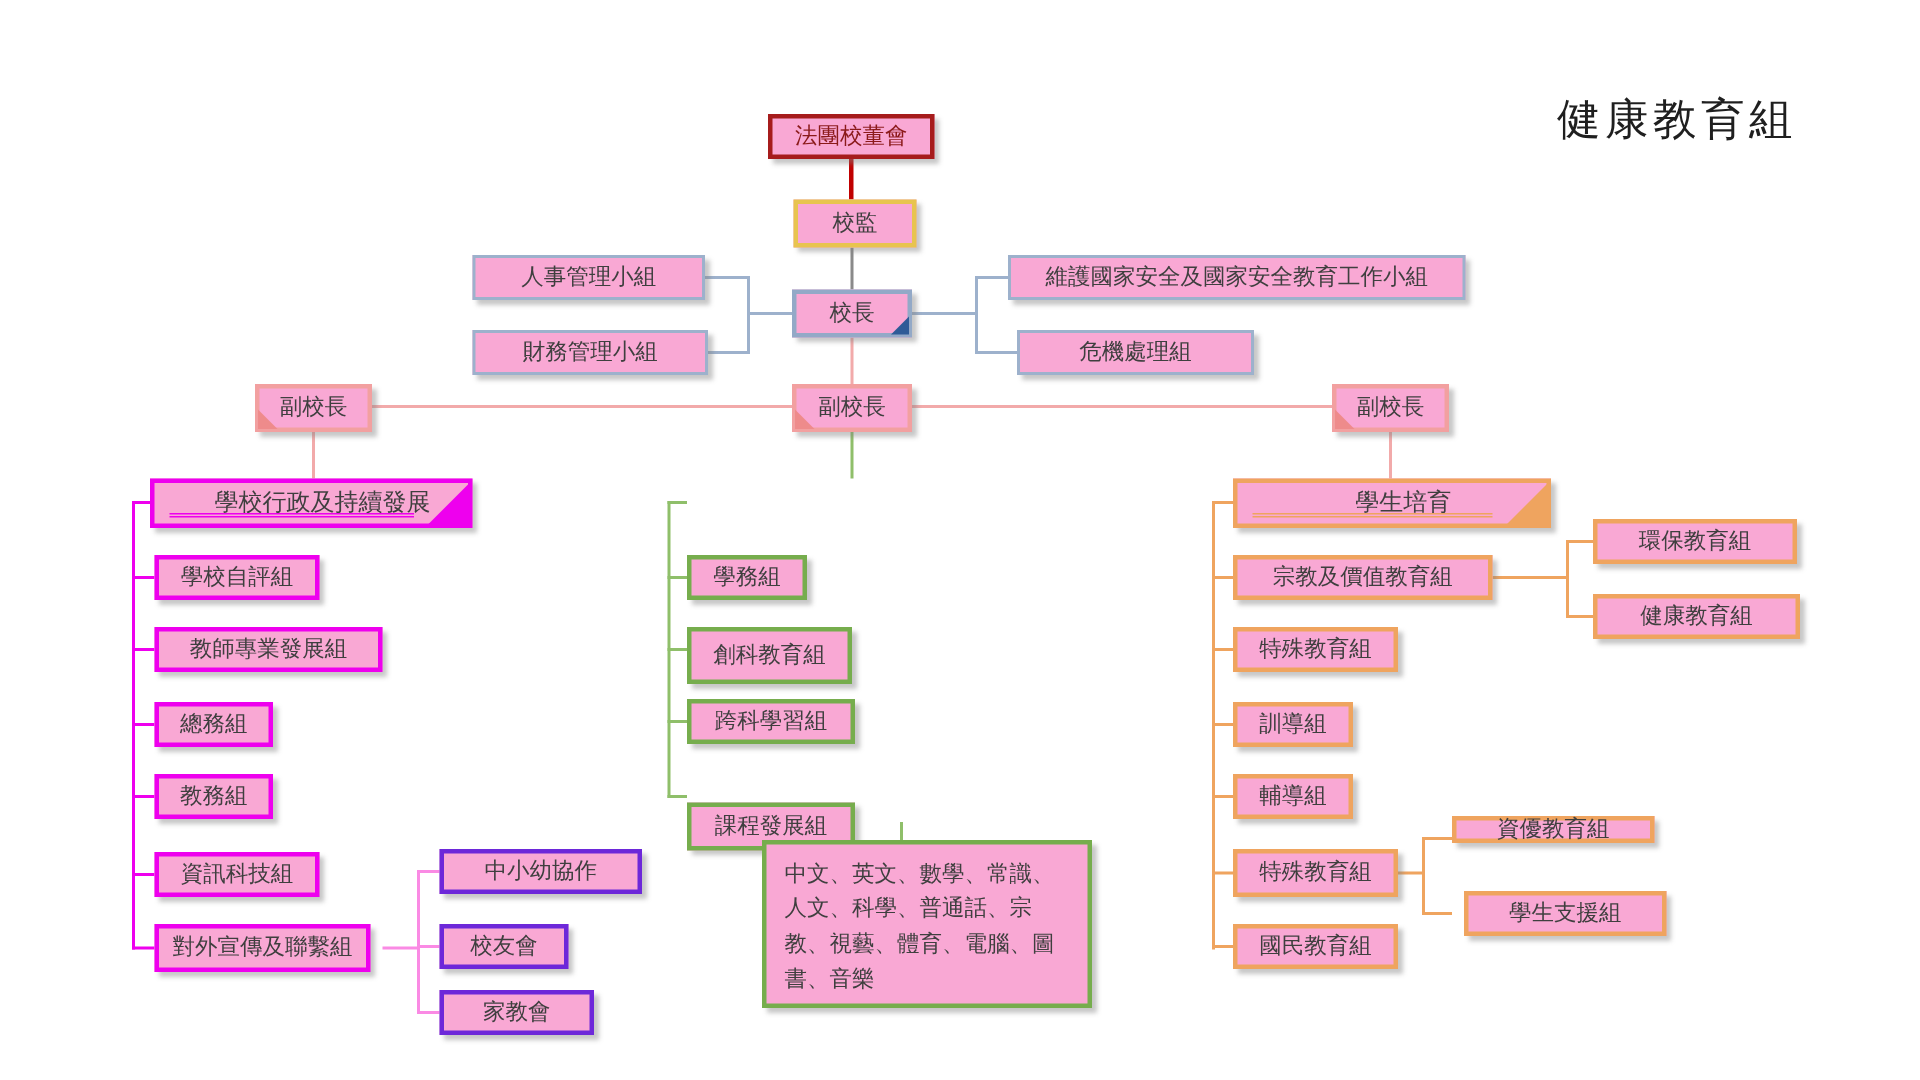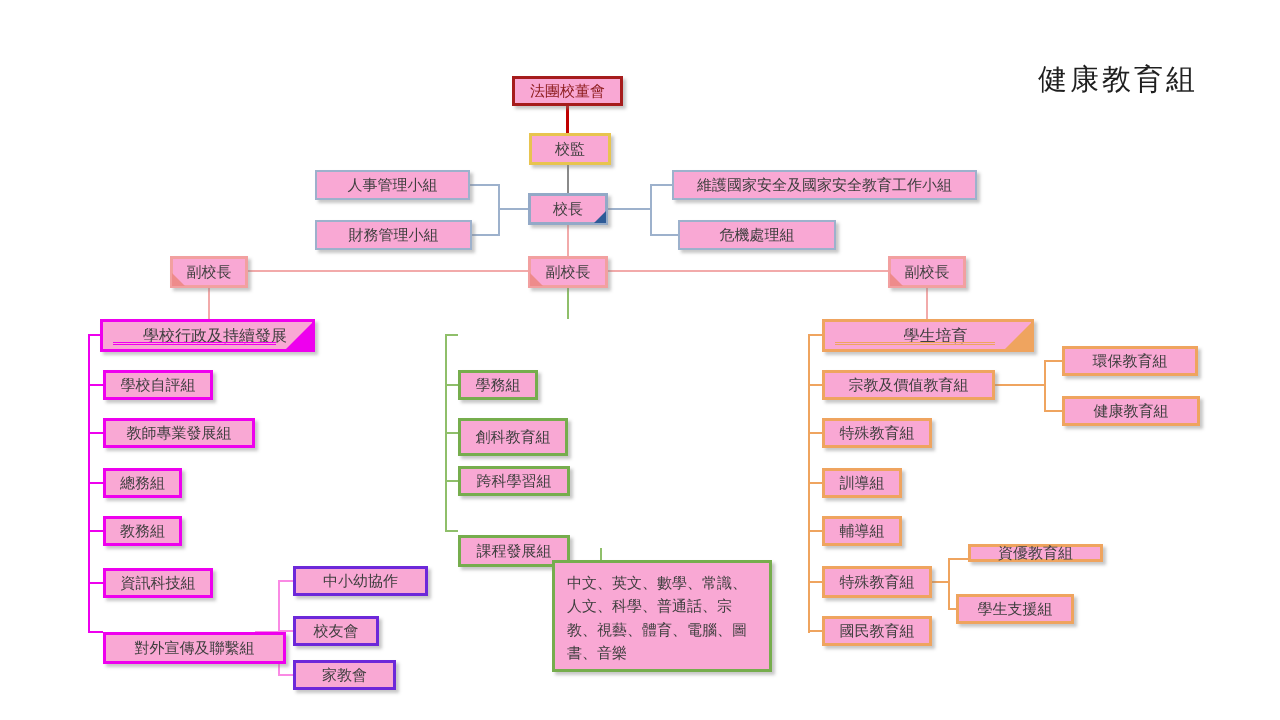--- a/index.html
+++ b/index.html
@@ -19,21 +19,21 @@
   .b-gold  { border:3px solid #e8c44f; }
   .b-blue3 { border:3px solid #93a9c7; }
   .b-blue2 { border:2px solid #9db1cc; }
   .b-pink  { border:3px solid #f2a0a0; }
   .b-mag   { border:3px solid #ee00ee; }
   .b-magl  { border:3px solid #6d28d9; }
   .b-green { border:3px solid #76ad4d; }
   .b-orange{ border:3px solid #efa45f; }
 
   .multiline { align-items:flex-start; justify-content:flex-start; text-align:left;
-               padding:8px 12px; line-height:1.55;margin-left:44px; }
+               padding:8px 12px; line-height:1.55; }
 
   .line { position:absolute; }
   .ln-red   { background:#c00000; }
   .ln-gray  { background:#8a8a8a; }
   .ln-blue  { background:#9db1cc; }
   .ln-pink  { background:#f2aaaa; }
   .ln-mag   { background:#ee00ee; }
   .ln-magl  { background:#fa8ae4; }
   .ln-green { background:#8fbf6a; }
   .ln-orange{ background:#efa45f; }
@@ -169,21 +169,21 @@
   </div>
   <div class="box b-mag" style="left:103px;top:468px;width:79px;height:30px">
     <span>總務組</span>
   </div>
   <div class="box b-mag" style="left:103px;top:516px;width:79px;height:30px">
     <span>教務組</span>
   </div>
   <div class="box b-mag" style="left:103px;top:568px;width:110px;height:30px">
     <span>資訊科技組</span>
   </div>
-  <div class="box b-mag" style="left:103px;top:632px;width:183px;height:32px">
+  <div class="box b-mag" style="left:103px;top:616px;width:144px;height:32px">
     <span>對外宣傳及聯繫組</span>
   </div>
 
   <div class="box b-magl" style="left:293px;top:566px;width:135px;height:30px">
     <span>中小幼協作</span>
   </div>
   <div class="box b-magl" style="left:293px;top:616px;width:86px;height:30px">
     <span>校友會</span>
   </div>
   <div class="box b-magl" style="left:293px;top:660px;width:103px;height:30px">
@@ -232,17 +232,17 @@
 
   <div class="box b-orange" style="left:1062px;top:346px;width:136px;height:30px">
     <span>環保教育組</span>
   </div>
   <div class="box b-orange" style="left:1062px;top:396px;width:138px;height:30px">
     <span>健康教育組</span>
   </div>
   <div class="box b-orange" style="left:968px;top:544px;width:135px;height:18px">
     <span>資優教育組</span>
   </div>
-  <div class="box b-orange" style="left:956px;top:594px;width:118px;height:30px">
+  <div class="box b-orange" style="left:976px;top:594px;width:135px;height:30px">
     <span>學生支援組</span>
   </div>
 
 </div>
 
 </body></html>

